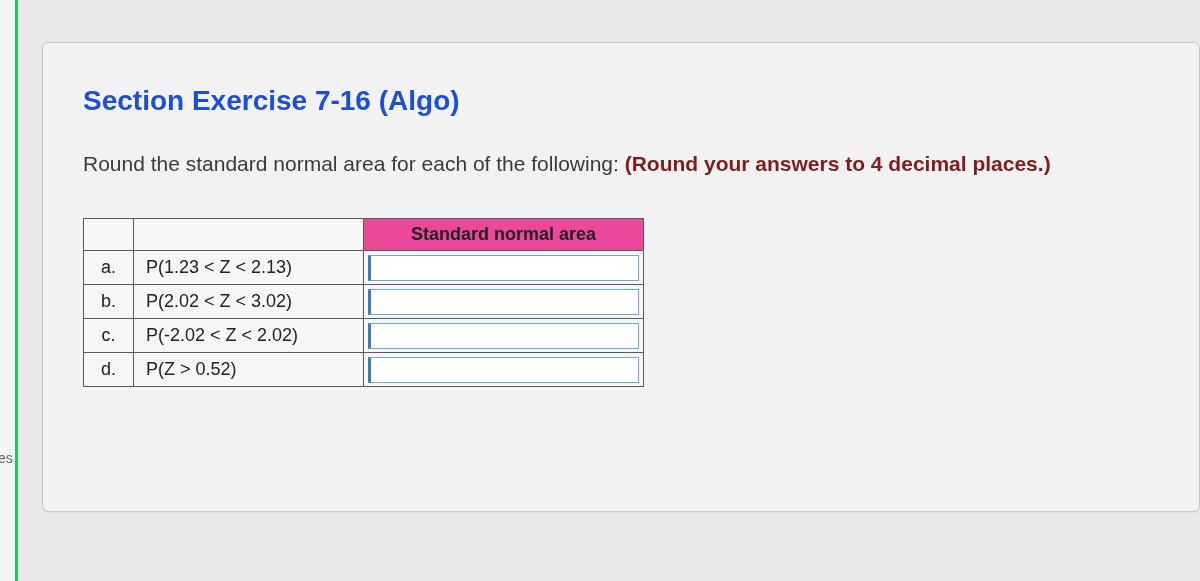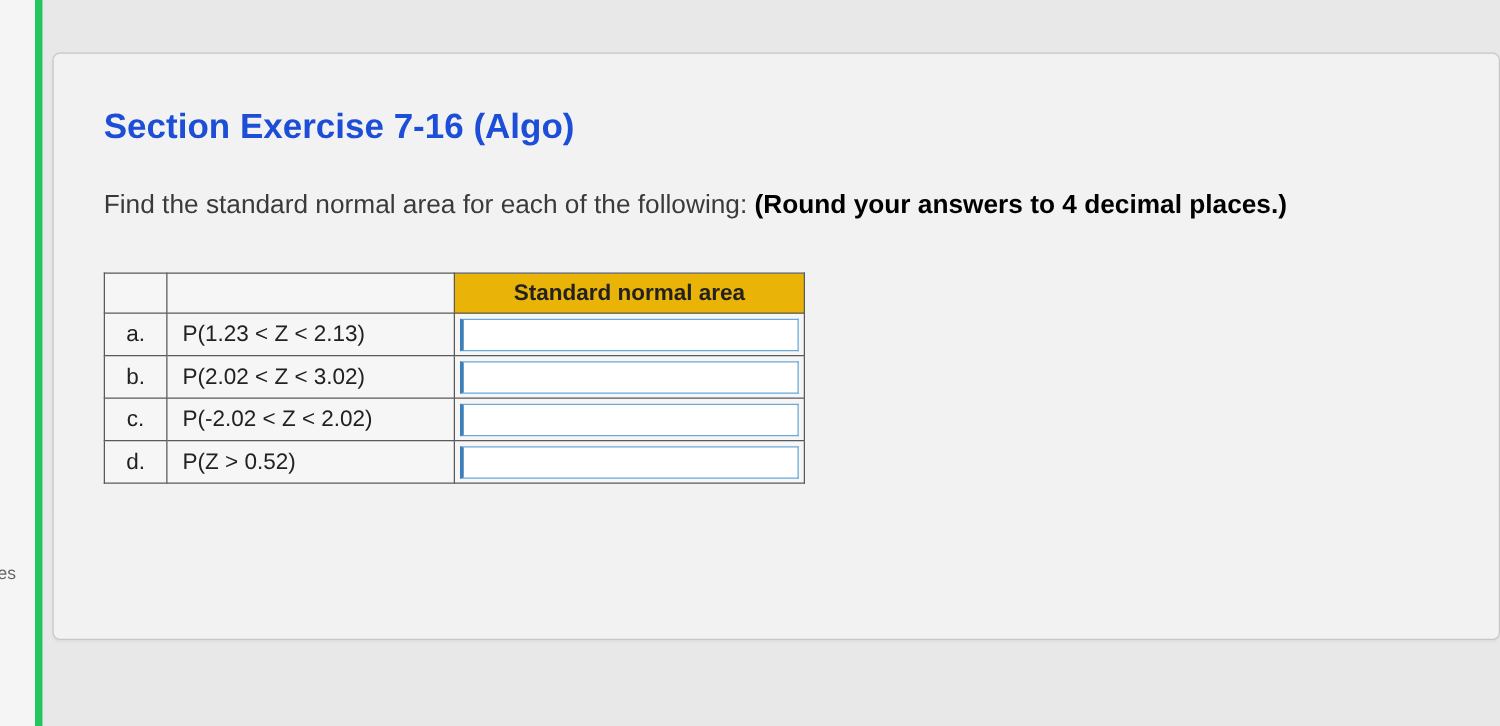--- a/index.html
+++ b/index.html
@@ -12,24 +12,24 @@
       background: #e8e8e8;
       width: 1200px;
       height: 581px;
       position: relative;
       overflow: hidden;
     }
     .sidebar-fragment {
       position: absolute;
       left: 0;
       top: 0;
-      width: 34px;
+      width: 18px;
       height: 581px;
       background: #f5f5f5;
-      border-right: 6px solid #22c55e;
+      border-right: 3px solid #22c55e;
     }
     .sidebar-label {
       position: absolute;
       left: -2px;
       top: 450px;
       font-size: 14px;
       color: #666;
     }
     .card {
       position: absolute;
@@ -50,39 +50,39 @@
       margin-bottom: 32px;
     }
     .prompt {
       font-size: 21px;
       color: #3a3a3a;
       margin-bottom: 40px;
       line-height: 1.4;
     }
     .prompt .bold-red {
       font-weight: bold;
-      color: #000000;
+      color: #7f1d1d;
     }
     table.answer-table {
       border-collapse: collapse;
       font-size: 18px;
       color: #222;
     }
     table.answer-table td,
     table.answer-table th {
       border: 1px solid #5a5a5a;
       padding: 6px 12px;
       text-align: left;
       background: #f6f6f6;
       height: 32px;
     }
     table.answer-table th {
       font-weight: bold;
       text-align: center;
-      background: #eab308;
+      background: #ec4899;
     }
     .col-label {
       width: 50px;
       text-align: center !important;
     }
     .col-expr {
       width: 230px;
     }
     .col-answer {
       width: 280px;
@@ -106,21 +106,21 @@
 <body>
 
 <div class="sidebar-fragment">
   <span class="sidebar-label">es</span>
 </div>
 
 <div class="card">
   <h1 class="title">Section Exercise 7-16 (Algo)</h1>
 
   <p class="prompt">
-    <span>Find the standard normal area for each of the following: </span><span class="bold-red">(Round your answers to 4 decimal places.)</span>
+    <span>Round the standard normal area for each of the following: </span><span class="bold-red">(Round your answers to 4 decimal places.)</span>
   </p>
 
   <table class="answer-table">
     <tbody>
         <tr class="header-spacer-row">
       <td class="col-label"></td>
       <td class="col-expr"></td>
       <th class="col-answer">Standard normal area</th>
     </tr>
     <tr>

